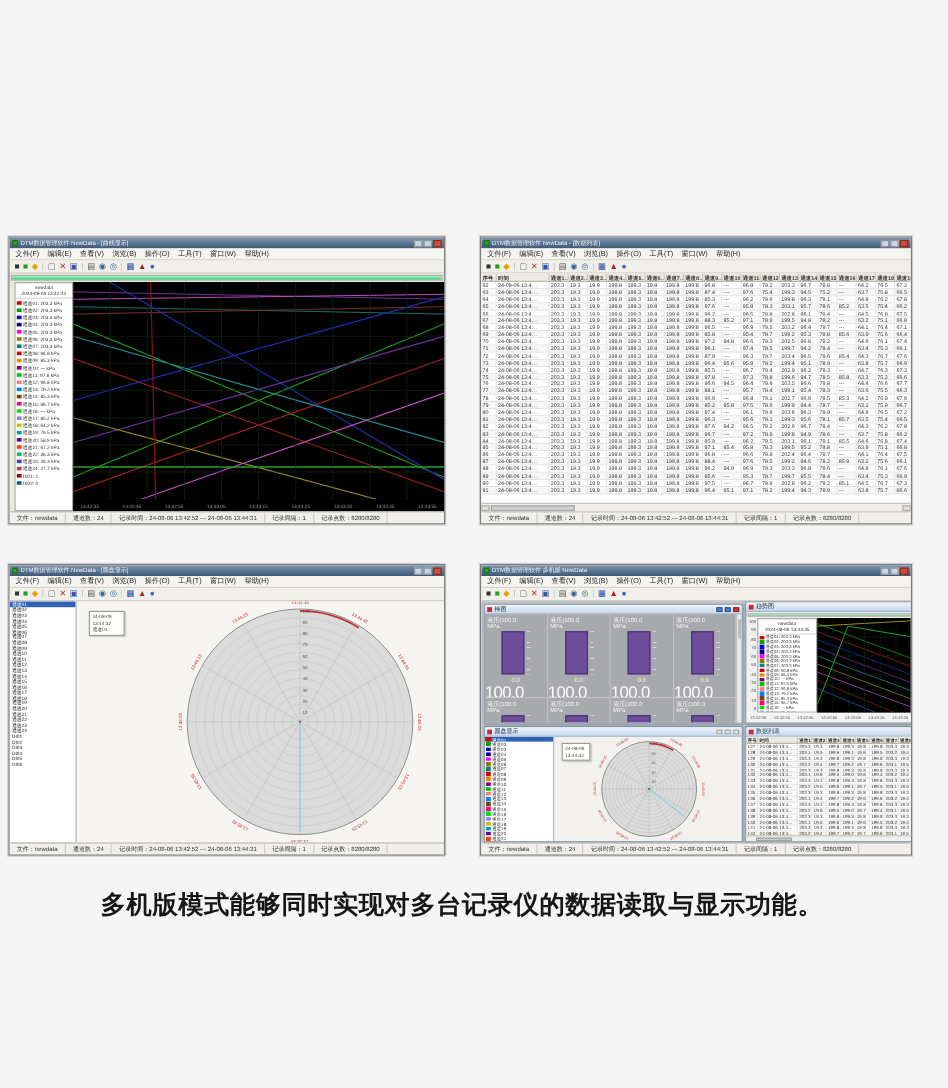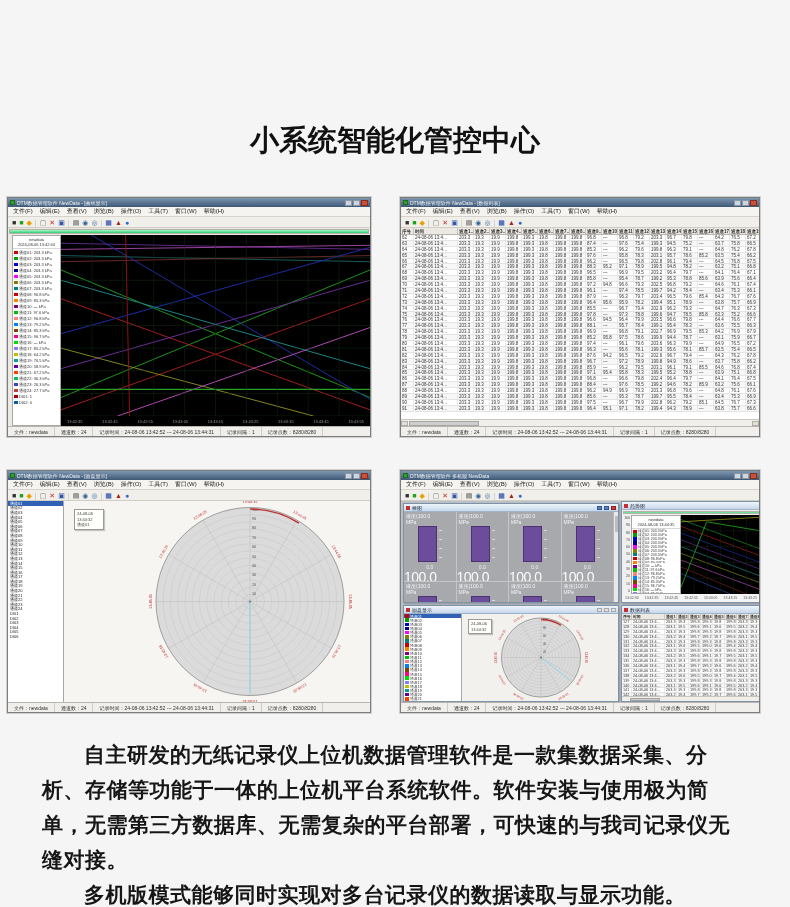--- a/index.html
+++ b/index.html
@@ -130,21 +130,20 @@
   
   .desc-block { position:absolute; top:737px; left:42px; width:708px; color:#161616; }
   .desc-block p { font-size:21px; font-weight:bold; line-height:35px; text-indent:2em;
     letter-spacing:0.5px; }
 </style>
 </head>
 <body>
 
 <div class="page">
 
-  <div class="hero-sub">小系统智能化管控中心</div>
 
   <div class="window" id="win1" style="left:7px; top:197px; width:364px; height:240px;">
     <div class="titlebar">
       <span class="wicon"></span>
       <span class="ttext">DTM数据管理软件 NewData - [曲线显示]</span>
       <span class="wbtns">
           <span class="wbtn"></span>
           <span class="wbtn"></span>
           <span class="wbtn close"></span>
         </span>
@@ -1870,17 +1869,16 @@
     <div class="statusbar">
         <span class="seg">文件：newdata</span>
         <span class="seg">通道数：24</span>
         <span class="seg">记录时间：24-08-06 13:42:52 --- 24-08-06 13:44:31</span>
         <span class="seg">记录间隔：1</span>
         <span class="seg">记录点数：8280/8280</span>
       </div>
   </div>
 
   <div class="desc-block">
-    <p>自主研发的无纸记录仪上位机数据管理软件是一款集数据采集、分析、存储等功能于一体的上位机平台系统软件。软件安装与使用极为简单，无需第三方数据库、无需复杂的平台部署，可快速的与我司记录仪无缝对接。</p>
     <p>多机版模式能够同时实现对多台记录仪的数据读取与显示功能。</p>
   </div>
 
 </div>
 
 </body></html>

